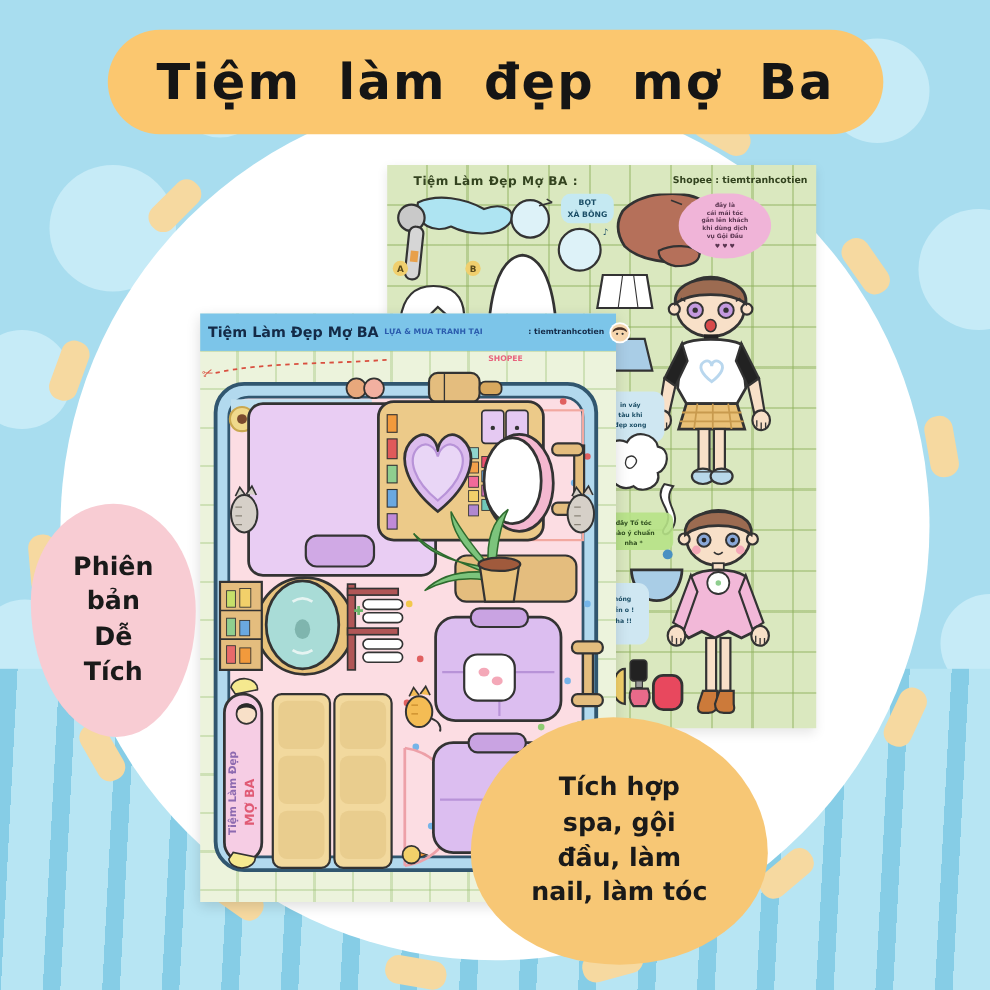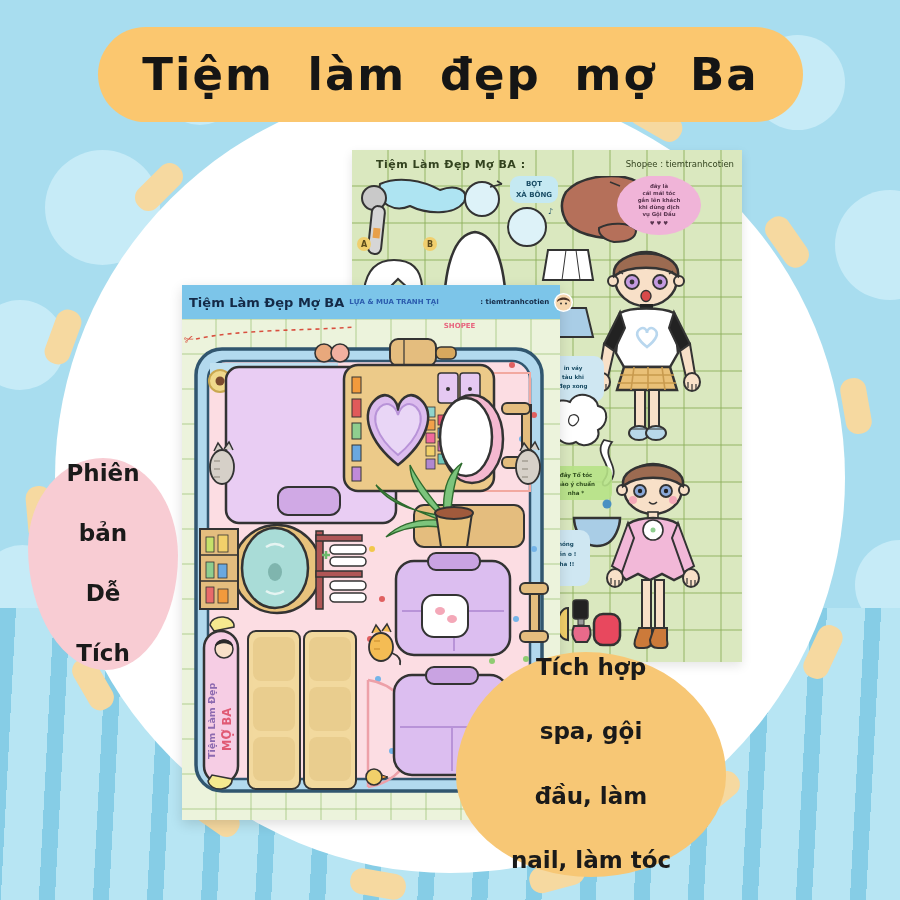--- a/index.html
+++ b/index.html
@@ -10,36 +10,36 @@
     background:repeating-linear-gradient(93deg,#86cde6 0 16px,#b7e5f3 16px 54px);}
   .big-circle{position:absolute;left:55px;top:83px;width:790px;height:790px;border-radius:50%;background:#ffffff;}
   .dash-ring{position:absolute;inset:0;pointer-events:none;}
 
   
   .title-banner{position:absolute;left:98px;top:27px;width:705px;height:95px;background:#fbc76f;
     border-radius:48px;display:flex;align-items:center;justify-content:center;z-index:6;}
   .title-banner span{font-size:45px;font-weight:800;color:#151515;letter-spacing:2px;word-spacing:16px;}
 
   
-  .badge{position:absolute;display:flex;flex-direction:column;align-items:center;justify-content:space-between;z-index:5;}
+  .badge{position:absolute;display:flex;flex-direction:column;align-items:center;justify-content:center;z-index:5;}
   .badge div{font-weight:800;color:#1a1a1a;font-size:23px;line-height:1.38;white-space:nowrap;}
   .badge-left{left:28px;top:458px;width:150px;height:212px;background:#f8ccd3;
     border-radius:50% 50% 48% 52% / 42% 46% 54% 58%;}
-  .badge-right{left:456px;top:652px;width:270px;height:225px;background:#f7c775;
+  .badge-right{left:428px;top:652px;width:270px;height:225px;background:#f7c775;
     border-radius:48% 52% 50% 50% / 55% 55% 45% 45%;}
 
   
   .back-sheet{position:absolute;left:352px;top:150px;width:390px;height:512px;z-index:2;
     background-color:#dae8bf;
     background-image:repeating-linear-gradient(to right,transparent 0 35px,rgba(140,175,90,.45) 35px 37px),
                      repeating-linear-gradient(to bottom,transparent 0 35px,rgba(140,175,90,.45) 35px 37px);
     box-shadow:0 4px 10px rgba(0,0,0,.10);}
   .back-header{height:26px;display:flex;align-items:center;justify-content:space-between;padding:2px 8px 0 24px;box-sizing:border-box;}
   .back-header .bh-title{font-size:11px;font-weight:800;color:#33431f;letter-spacing:.5px;}
-  .back-header .bh-shop{font-size:8.5px;font-weight:400;color:#33431f;}
+  .back-header .bh-shop{font-size:8.5px;font-weight:700;color:#33431f;}
 
   
   .front-sheet{position:absolute;left:182px;top:285px;width:378px;height:535px;z-index:3;
     background-color:#ecf3dc;
     background-image:repeating-linear-gradient(to right,transparent 0 33px,rgba(150,190,110,.35) 33px 35px),
                      repeating-linear-gradient(to bottom,transparent 0 33px,rgba(150,190,110,.35) 33px 35px);
     box-shadow:0 4px 12px rgba(0,0,0,.14);}
   .front-header{height:34px;background:#7cc5e9;display:flex;align-items:center;gap:5px;padding:0 7px;box-sizing:border-box;}
   .fh-title{font-size:13px;font-weight:800;color:#142a47;white-space:nowrap;}
   .fh-buy{font-size:7px;font-weight:800;color:#2b5cae;margin-left:auto;white-space:nowrap;}

